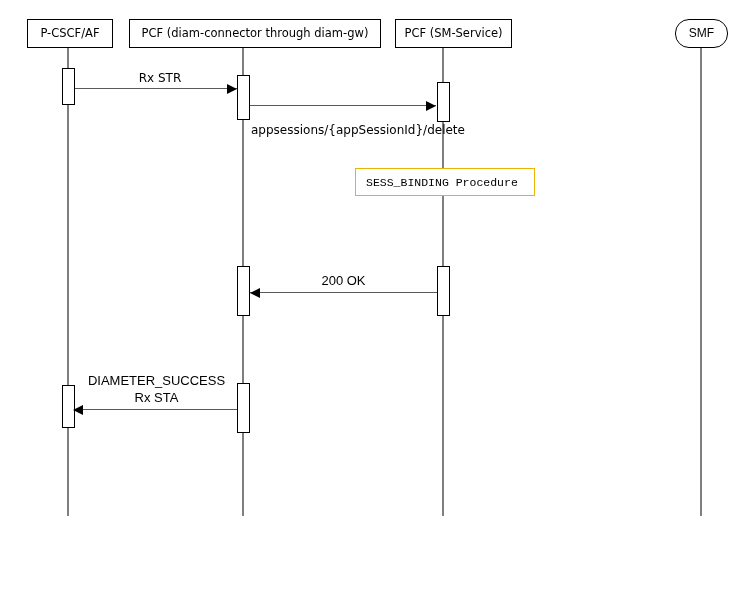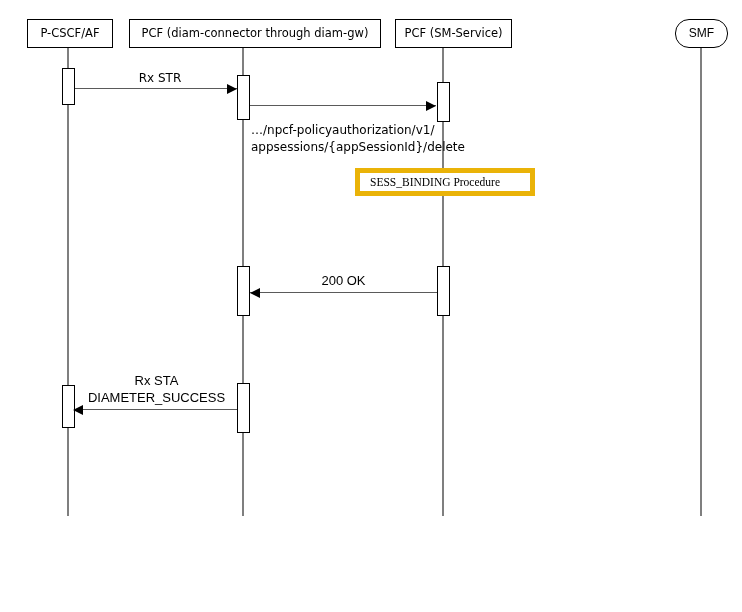--- a/index.html
+++ b/index.html
@@ -95,26 +95,26 @@
   .msg-label.multiline {
     white-space: normal;
   }
   .msg-label .line {
     display: block;
   }
   
   .note-box {
     position: absolute;
     box-sizing: border-box;
-    border: 5px solid #eab308;
+    border: 1px solid #eab308;
     background: #ffffff;
     display: flex;
     align-items: center;
     color: #000000;
-    font-family: Liberation Serif, serif;
+    font-family: Liberation Mono, monospace;
     font-size: 11.5px;
     padding-left: 10px;
     white-space: nowrap;
   }
 </style>
 </head>
 <body>
 
 <div id="diagram">
 
@@ -152,34 +152,33 @@
   <div class="msg-label dejavu" style="left:78px; top:70px; width:150px;">
     <span class="line">Rx STR</span>
   </div>
   <div class="msg-line" style="left:68px; top:88px; width:162px;"></div>
   <div class="arrow-head right" style="left:220px; top:83.5px;"></div>
 
   <div class="msg-line" style="left:243px; top:105px; width:186px;"></div>
   <div class="arrow-head right" style="left:419px; top:100.5px;"></div>
 
   <div class="msg-label dejavu multiline" style="left:244px; top:122px; width:215px; text-align:left;">
-    <span class="line">…/npcf-policyauthorization/v1/</span>
     <span class="line">appsessions/{appSessionId}/delete</span>
   </div>
 
   <div class="note-box" style="left:348px; top:168px; width:180px; height:28px;">
     <span>SESS_BINDING Procedure</span>
   </div>
 
   <div class="msg-label liberation" style="left:243px; top:272px; width:187px;">
     <span class="line">200 OK</span>
   </div>
   <div class="msg-line" style="left:243px; top:292px; width:187px;"></div>
   <div class="arrow-head left" style="left:243px; top:287.5px;"></div>
 
   <div class="msg-label liberation multiline" style="left:62px; top:372px; width:175px;">
+    <span class="line">DIAMETER_SUCCESS</span>
     <span class="line">Rx STA</span>
-    <span class="line">DIAMETER_SUCCESS</span>
   </div>
   <div class="msg-line" style="left:68px; top:409px; width:162px;"></div>
   <div class="arrow-head left" style="left:66px; top:404.5px;"></div>
 
 </div>
 
 </body></html>

